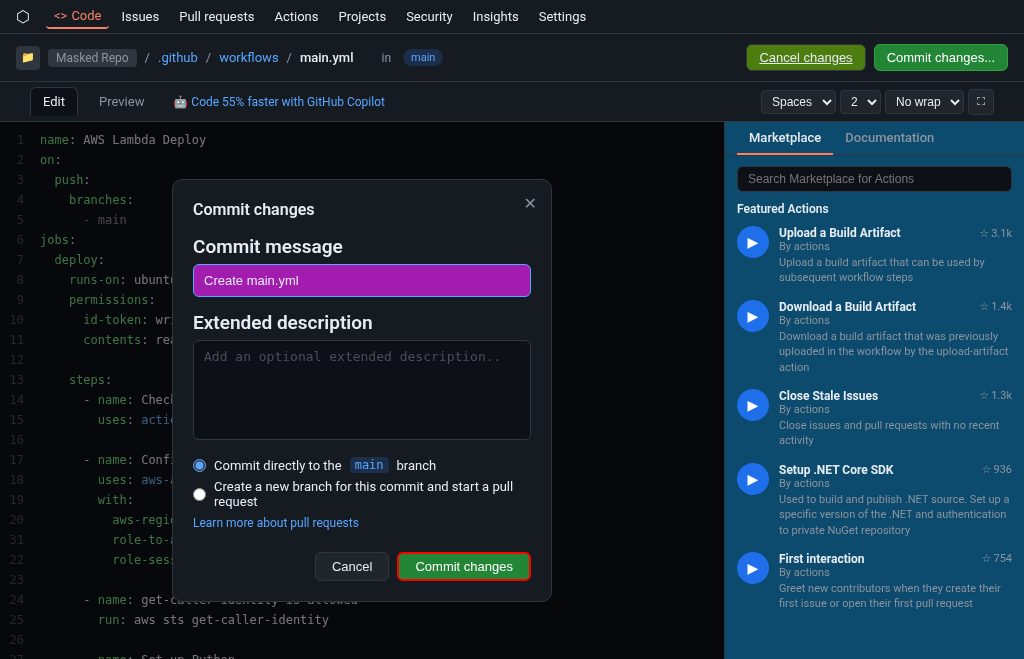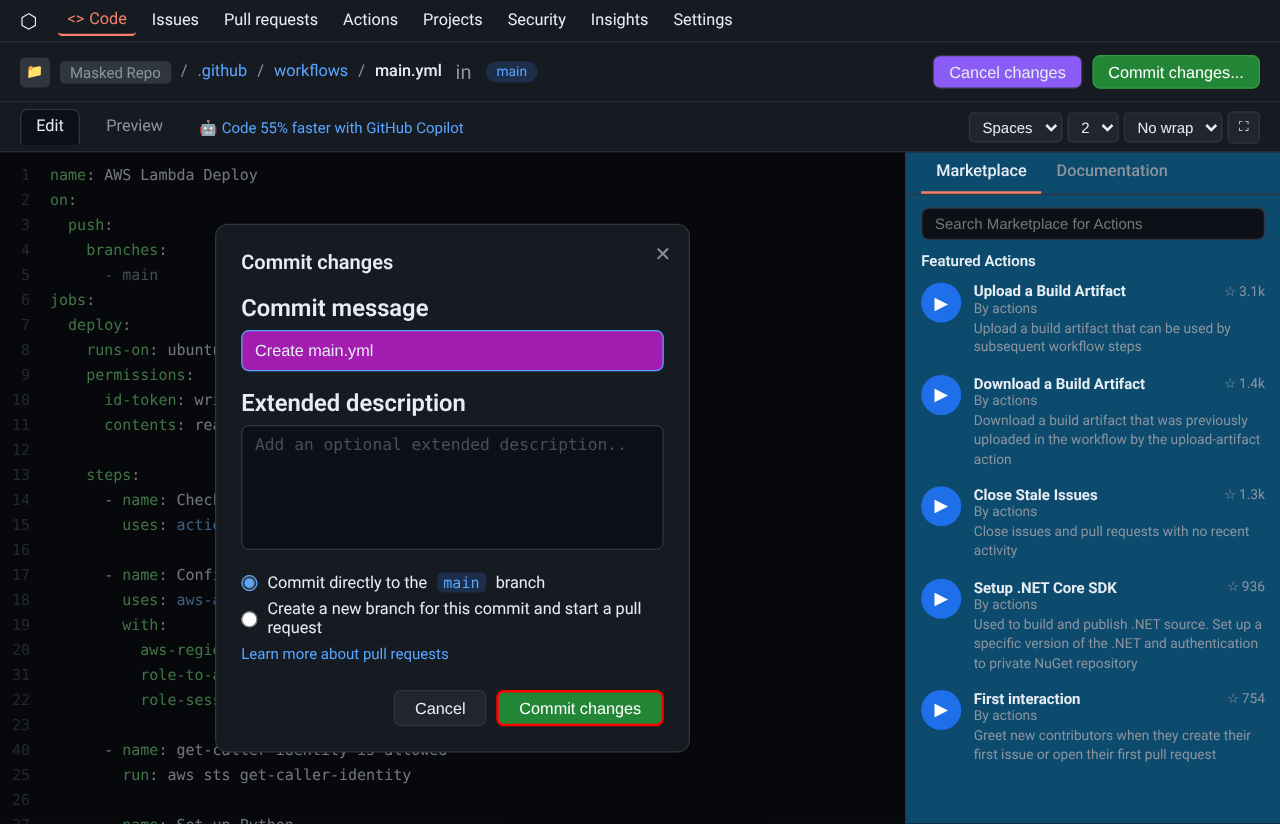--- a/index.html
+++ b/index.html
@@ -73,45 +73,46 @@
     .breadcrumb-bar .branch-pill {
       background: #1c2e4a;
       color: #58a6ff;
       border-radius: 20px;
       padding: 2px 8px;
       font-size: 11px;
       margin-left: 4px;
     }
     .breadcrumb-bar .spacer { flex: 1; }
     .btn-cancel {
-      background: #8b5cf6;
+      background: #4d7c0f;
       color: #e6edf3;
       border: 1px solid #30363d;
       border-radius: 6px;
       padding: 5px 12px;
       cursor: pointer;
       font-size: 13px;
+      text-decoration: underline;
     }
     .btn-commit-header {
       background: #238636;
       color: #fff;
       border: 1px solid #2ea043;
       border-radius: 6px;
       padding: 5px 12px;
       cursor: pointer;
       font-size: 13px;
     }
 
     
     .editor-toolbar {
       background: #161b22;
       border-bottom: 1px solid #30363d;
       display: flex;
       align-items: center;
-      padding: 0 16px;
+      padding: 0 30px;
       height: 40px;
       gap: 8px;
     }
     .tab-btn {
       padding: 6px 12px;
       border-radius: 6px 6px 0 0;
       cursor: pointer;
       font-size: 13px;
       border: 1px solid transparent;
     }
@@ -398,21 +399,21 @@
 
 <div class="breadcrumb-bar">
   <div class="repo-icon">📁</div>
   <span class="repo-name">Masked Repo</span>
   <span class="breadcrumb-sep">/</span>
   <span class="breadcrumb-link">.github</span>
   <span class="breadcrumb-sep">/</span>
   <span class="breadcrumb-link">workflows</span>
   <span class="breadcrumb-sep">/</span>
   <span class="breadcrumb-file">main.yml</span>
-  <span style="color:#8b949e; margin-left:3px; font-size:16px;">in</span>
+  <span style="color:#8b949e; margin-left:20px; font-size:12px;">in</span>
   <span class="branch-pill">main</span>
   <div class="spacer"></div>
   <button class="btn-cancel">Cancel changes</button>
   <button class="btn-commit-header">Commit changes...</button>
 </div>
 
 <div class="editor-toolbar">
   <div class="tab-btn active">Edit</div>
   <div class="tab-btn inactive">Preview</div>
   <span style="color:#58a6ff; font-size:12px; margin-left:8px;">🤖 <span>Code 55% faster with GitHub Copilot</span></span>
@@ -521,21 +522,21 @@
         </div>
       <div class="code-line">
           <span class="line-num">22</span>
           <span class="line-content">          <span class="kw-green">role-session-name</span>: GitHubActions</span>
         </div>
       <div class="code-line">
           <span class="line-num">23</span>
           <span class="line-content"></span>
         </div>
       <div class="code-line">
-          <span class="line-num">40</span>
+          <span class="line-num">24</span>
           <span class="line-content">      - <span class="kw-green">name</span>: get-caller-identity is allowed</span>
         </div>
       <div class="code-line">
           <span class="line-num">25</span>
           <span class="line-content">        <span class="kw-green">run</span>: aws sts get-caller-identity</span>
         </div>
       <div class="code-line">
           <span class="line-num">26</span>
           <span class="line-content"></span>
         </div>

